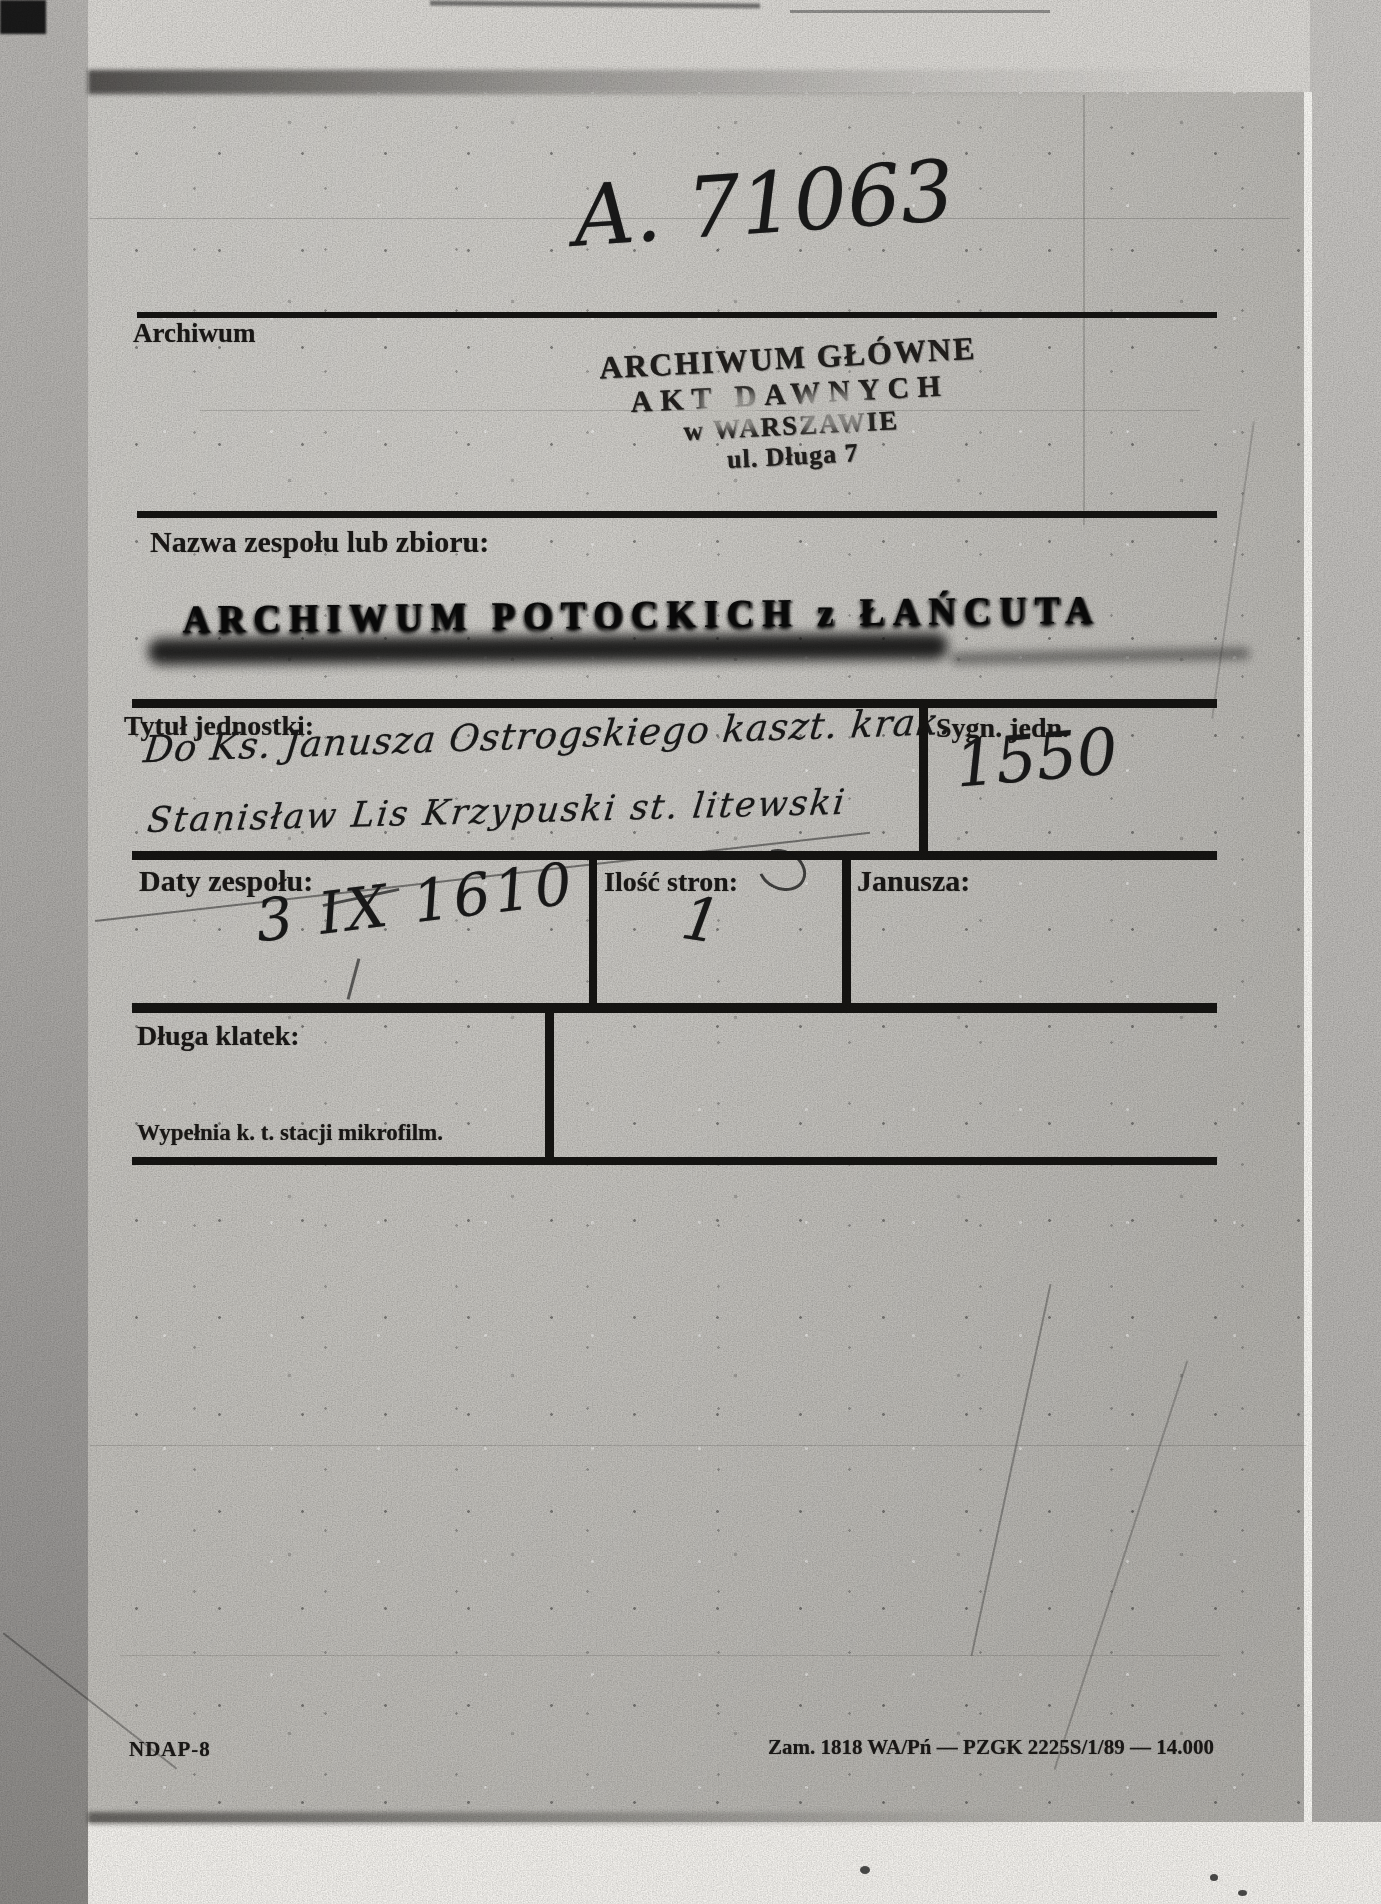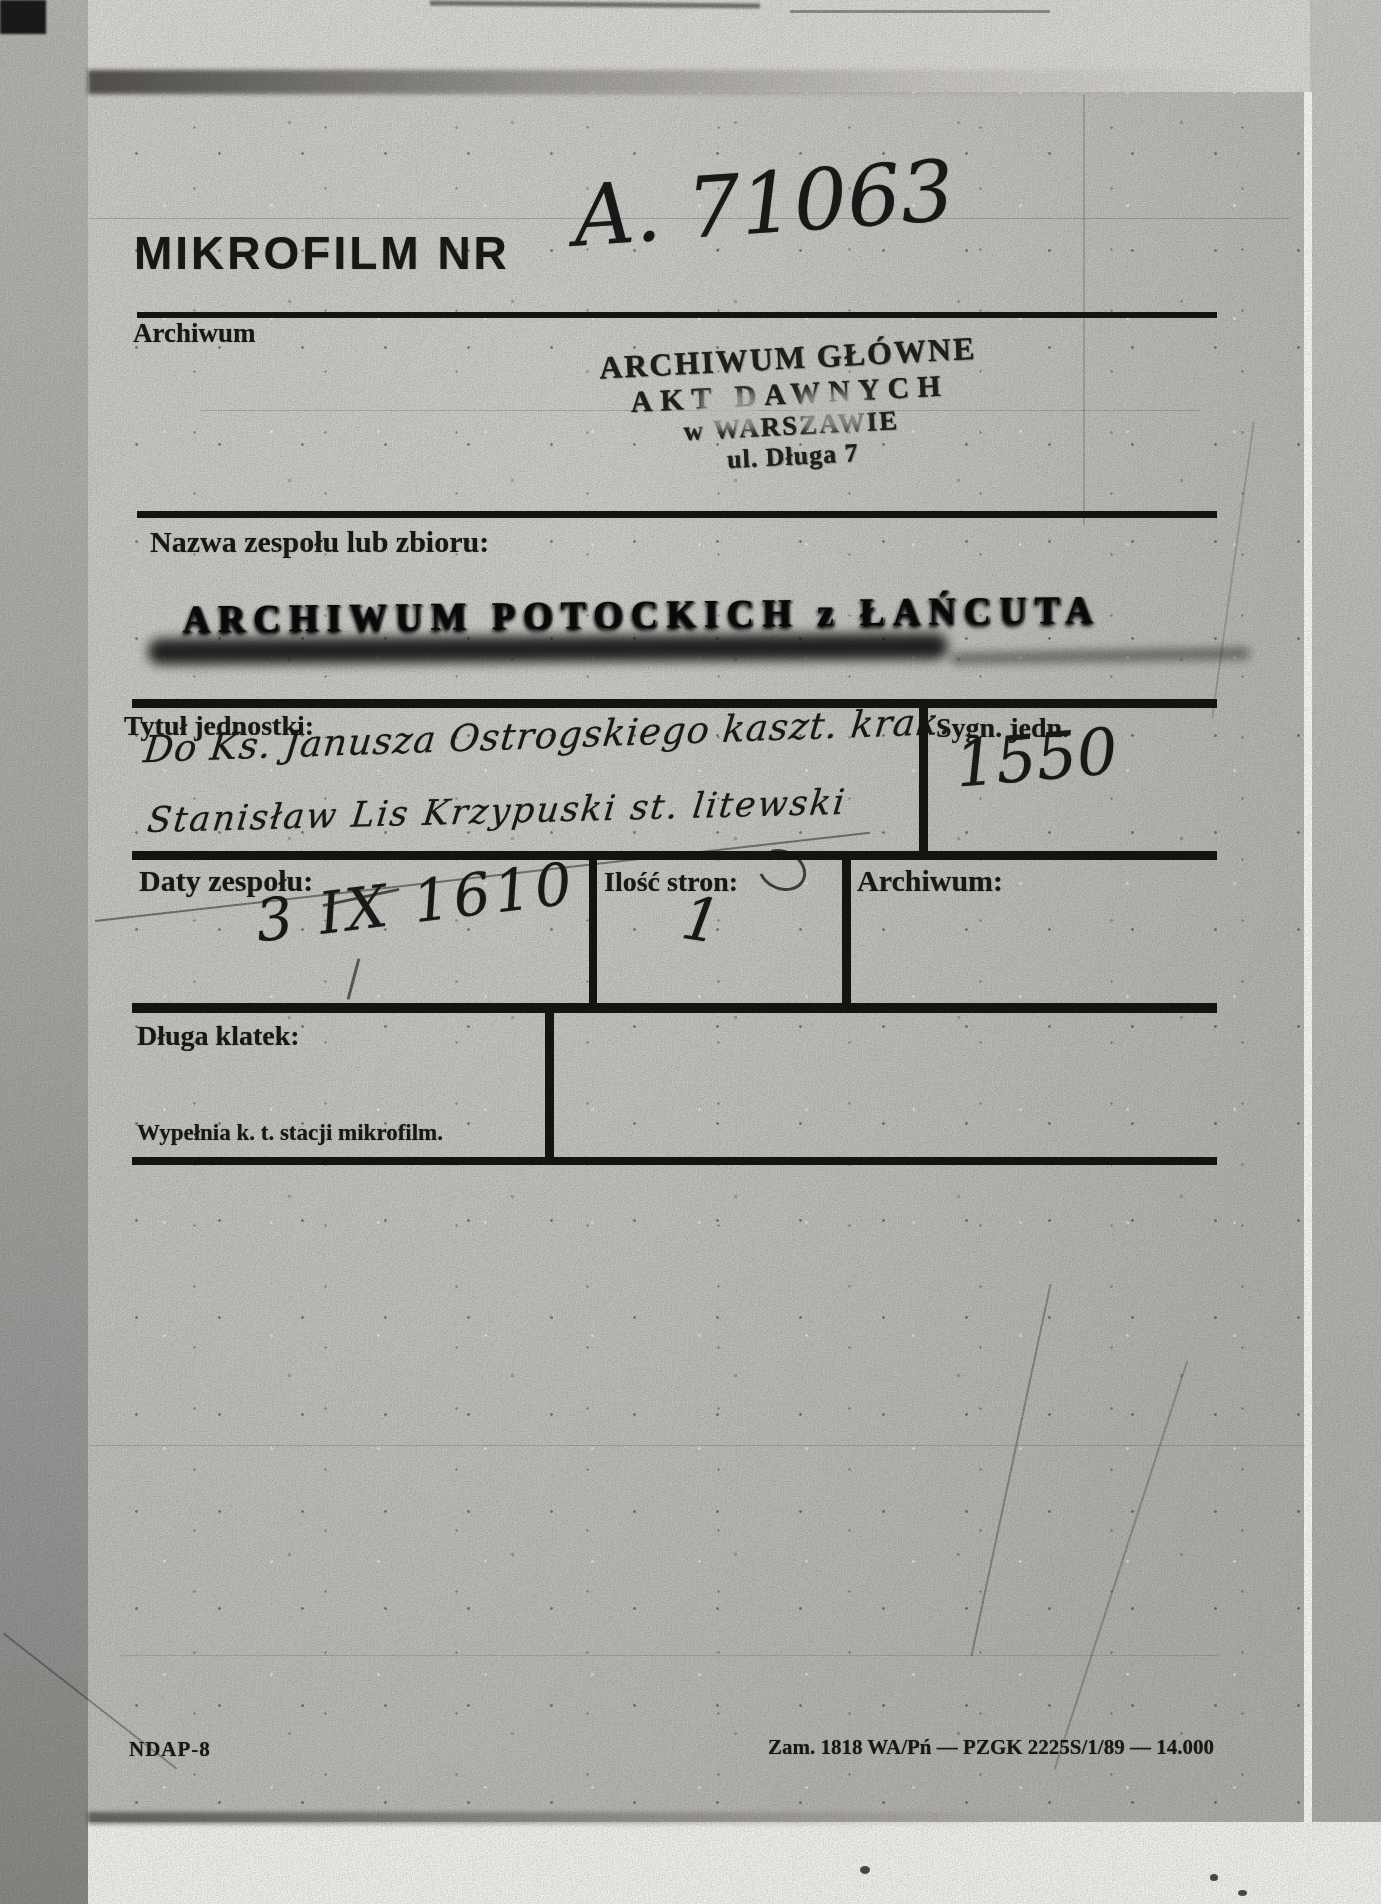--- a/index.html
+++ b/index.html
@@ -76,21 +76,20 @@
   <div class="abs" style="left:1010px;top:1280px;width:2px;height:380px;background:rgba(0,0,0,.28);transform:rotate(12deg);"></div>
   <div class="abs" style="left:1120px;top:1350px;width:2px;height:430px;background:rgba(0,0,0,.22);transform:rotate(18deg);"></div>
   <div class="abs" style="left:1232px;top:420px;width:2px;height:300px;background:rgba(0,0,0,.16);transform:rotate(8deg);"></div>
   <div class="abs" style="left:-20px;top:1700px;width:220px;height:2px;background:rgba(0,0,0,.3);transform:rotate(38deg);"></div>
   <div class="abs" style="left:88px;top:1812px;width:950px;height:12px;filter:blur(2px);
               background:linear-gradient(90deg,rgba(30,28,26,.55),rgba(60,58,56,.28) 60%,rgba(60,58,56,0));"></div>
   <div class="abs" style="left:860px;top:1866px;width:10px;height:8px;background:#222;border-radius:50%;opacity:.8;"></div>
   <div class="abs" style="left:1210px;top:1874px;width:8px;height:7px;background:#222;border-radius:50%;opacity:.8;"></div>
   <div class="abs" style="left:1238px;top:1890px;width:9px;height:6px;background:#222;border-radius:50%;opacity:.8;"></div>
 
-  <div class="abs lbl sans" style="left:134px;top:226px;font-size:46px;letter-spacing:3px;">MIKROFILM NR</div>
   <div class="abs hw" style="left:570px;top:168px;font-size:84px;transform:rotate(-4deg);">A. 71063</div>
 
   <div class="abs rule" style="left:137px;top:312px;width:1080px;height:6px;"></div>
 
   <div class="abs lbl" style="left:133px;top:318px;font-size:27px;">Archiwum</div>
   <div class="abs stamp" style="left:552px;top:352px;width:470px;">
     <div style="font-size:32px;letter-spacing:2px;">ARCHIWUM GŁÓWNE</div>
     <div style="font-size:30px;letter-spacing:8px;">AKT DAWNYCH</div>
     <div style="font-size:27px;letter-spacing:2px;">w WARSZAWIE</div>
     <div style="font-size:26px;letter-spacing:1px;">ul. Długa 7</div>
@@ -123,21 +122,21 @@
   <div class="abs hw" style="left:252px;top:888px;font-size:58px;letter-spacing:4px;transform:rotate(-7deg);">3 IX 1610</div>
   <div class="abs" style="left:322px;top:896px;width:78px;height:3px;background:#222;opacity:.75;transform:rotate(-12deg);"></div>
   <div class="abs" style="left:352px;top:958px;width:3px;height:42px;background:#222;opacity:.65;transform:rotate(15deg);"></div>
 
   <div class="abs vline" style="left:589px;top:860px;width:8px;height:147px;"></div>
   <div class="abs lbl" style="left:604px;top:866px;font-size:28px;">Ilość stron:</div>
   <div class="abs" style="left:757px;top:850px;width:44px;height:34px;border:3px solid rgba(20,20,20,.75);border-left-color:transparent;border-radius:50%;transform:rotate(25deg);"></div>
   <div class="abs hw" style="left:688px;top:882px;font-size:60px;transform:rotate(9deg);">1</div>
 
   <div class="abs vline" style="left:842px;top:860px;width:9px;height:147px;"></div>
-  <div class="abs lbl" style="left:857px;top:864px;font-size:30px;">Archiwum:</div>
+  <div class="abs lbl" style="left:857px;top:864px;font-size:30px;">Janusza:</div>
 
   <div class="abs rule" style="left:132px;top:1003px;width:1085px;height:10px;"></div>
 
   <div class="abs lbl" style="left:137px;top:1020px;font-size:28px;">Długa klatek:</div>
   <div class="abs lbl" style="left:137px;top:1120px;font-size:23px;">Wypełnia k. t. stacji mikrofilm.</div>
   <div class="abs vline" style="left:545px;top:1013px;width:9px;height:148px;"></div>
 
   <div class="abs rule" style="left:132px;top:1157px;width:1085px;height:8px;"></div>
 
 

